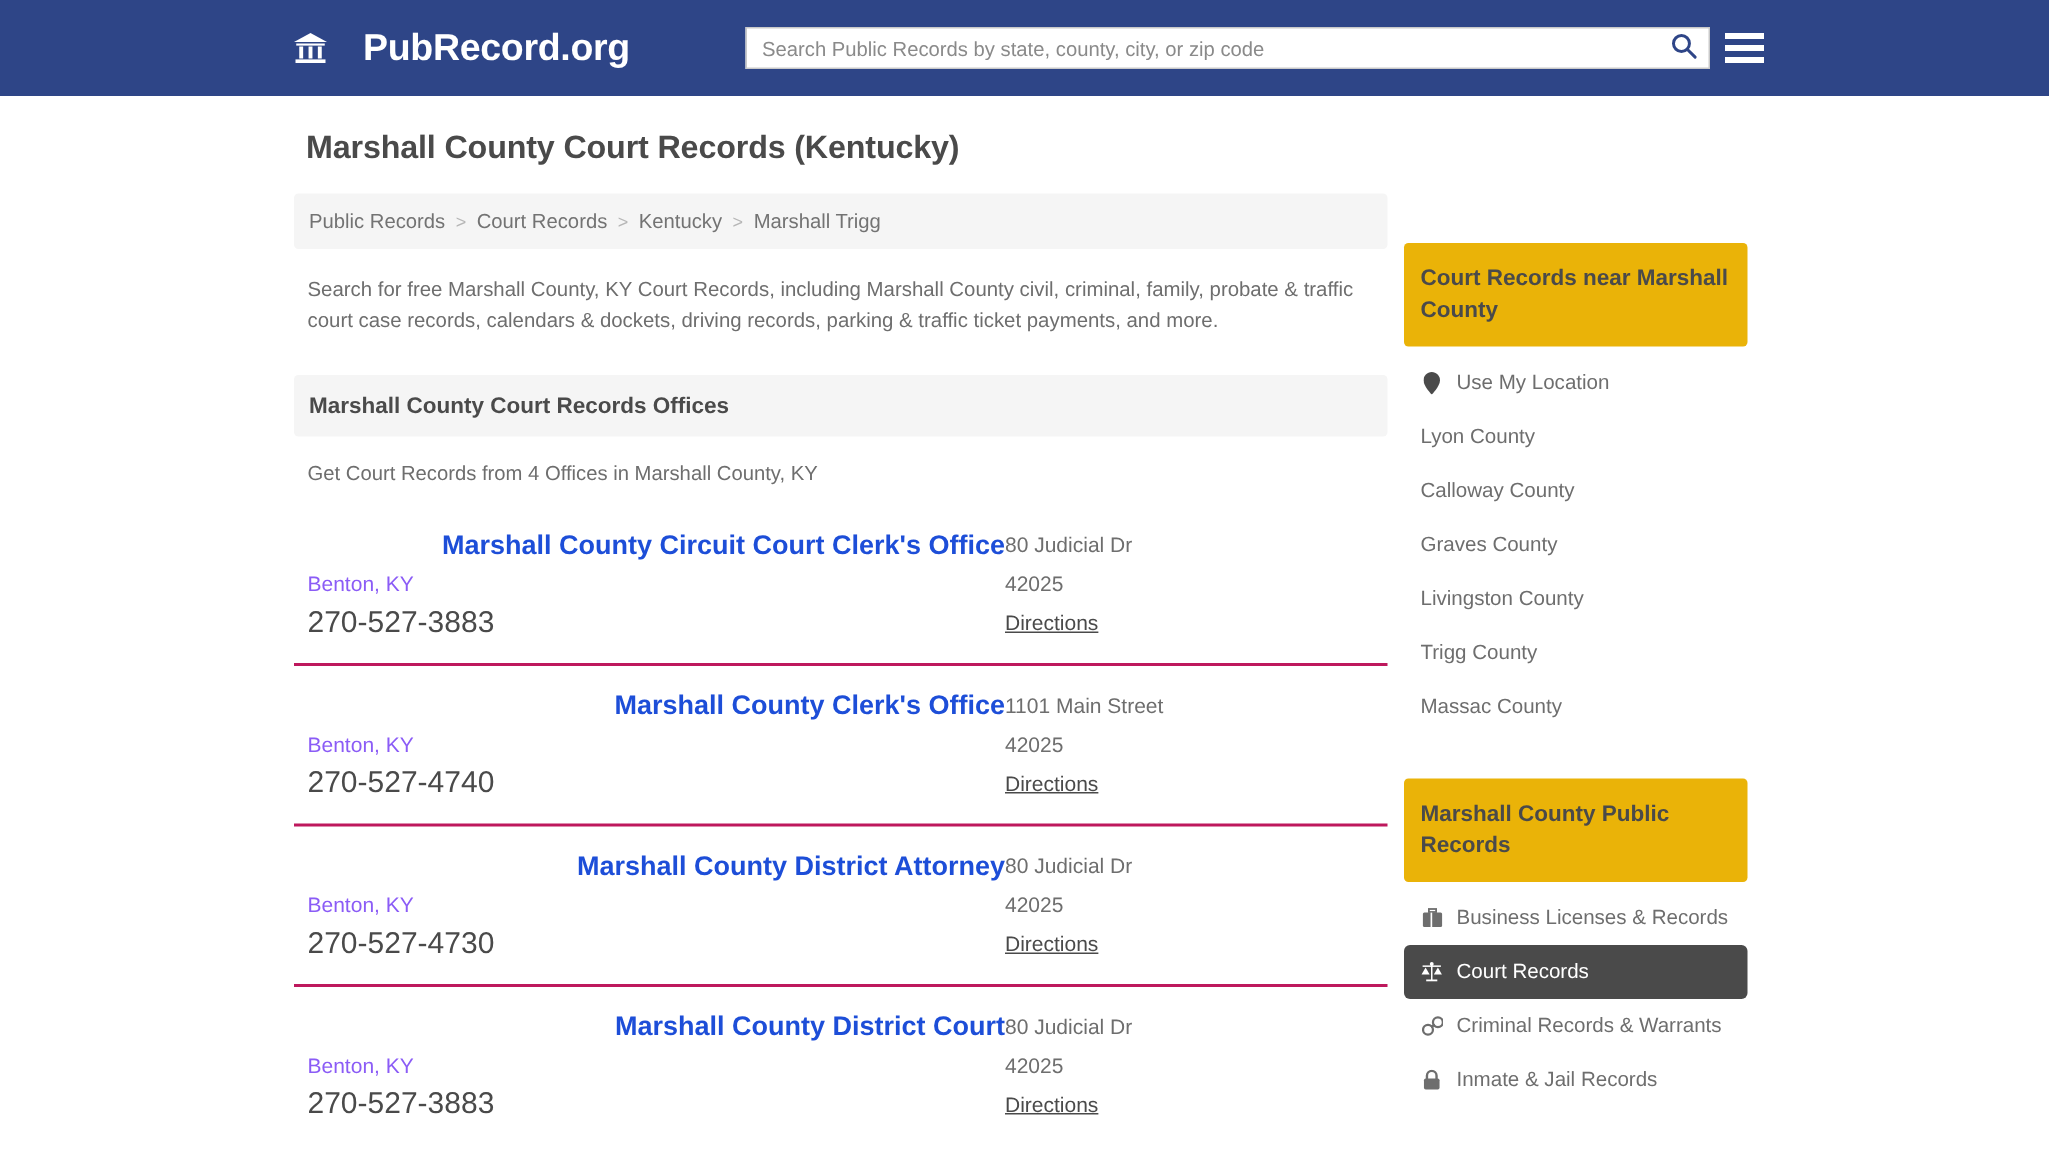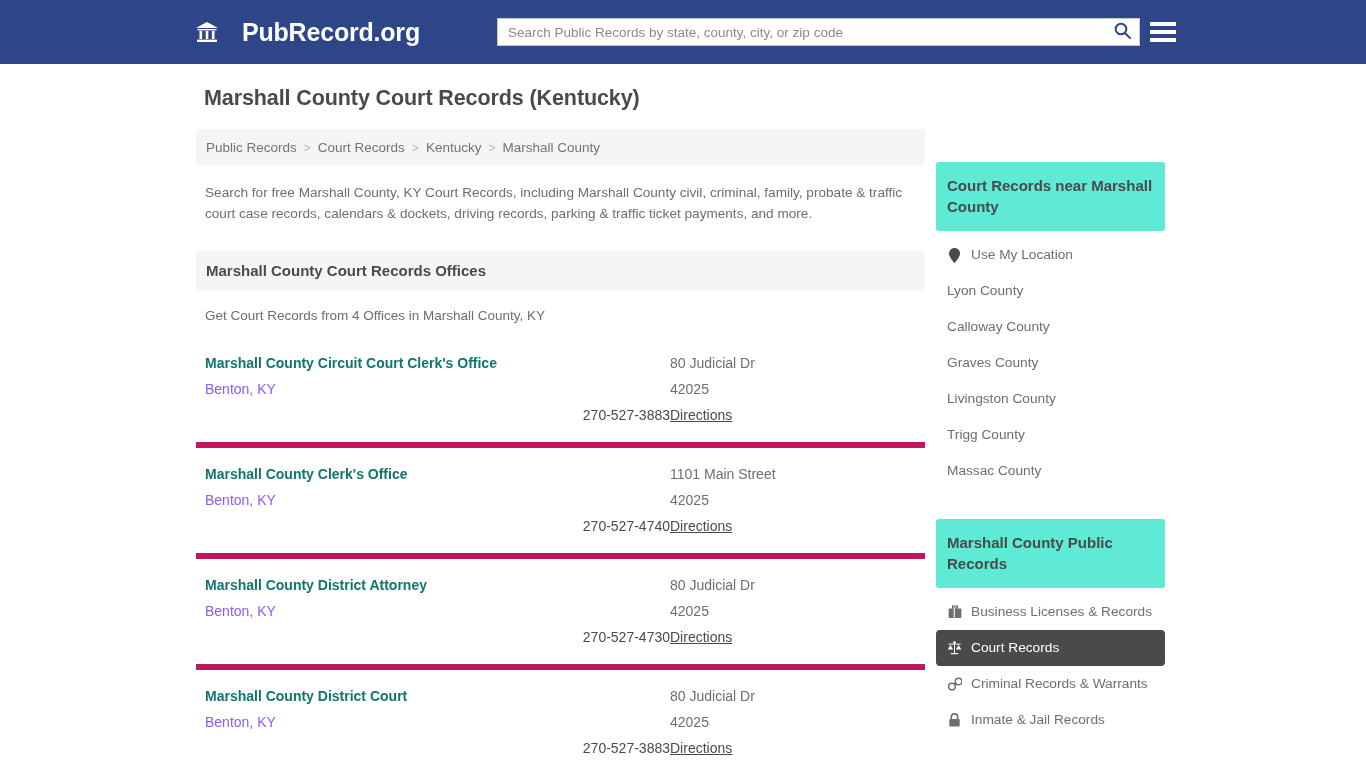--- a/index.html
+++ b/index.html
@@ -140,60 +140,60 @@
     margin: 17px 9px 0 9px;
     font-size: 13.5px;
     color: #6e6e6e;
   }
 
   
   .office-list { margin-top: 14px; }
   .office {
     display: flex;
     padding: 13px 9px 14px 9px;
-    border-top: 6px solid #be185d;
+    border-top: 2px solid #be185d;
   }
   .office:first-child { border-top: none; }
   .office-left { width: 465px; }
   .office-right { flex: 1; }
   .office-name {
-    font-size: 14px;
+    font-size: 18px;
     font-weight: bold;
-    color: #0f766e;
+    color: #1d4ed8;
     line-height: 26px;
+    text-align: right;
   }
   .office-line {
     font-size: 14px;
     color: #8b5cf6;
     line-height: 26px;
   }
   .office-phone {
-    font-size: 14px;
+    font-size: 20px;
     color: #4a4a4a;
     line-height: 26px;
-    text-align: right;
   }
   .office-addr {
     font-size: 14px;
     color: #6e6e6e;
     line-height: 26px;
   }
   .directions {
     font-size: 14px;
     color: #4a4a4a;
     line-height: 26px;
     text-decoration: underline;
     cursor: pointer;
     display: inline-block;
   }
 
   
   .panel { margin-bottom: 4px; }
   .panel-head {
-    background: #5eead4;
+    background: #eab308;
     border-radius: 3px;
     padding: 13px 11px 14px 11px;
     font-size: 15px;
     font-weight: bold;
     color: #4a4a4a;
     line-height: 21px;
   }
   .panel-list { margin-top: 6px; }
   .panel-item {
     display: flex;
@@ -264,21 +264,21 @@
 
       <h1 class="page-title">Marshall County Court Records (Kentucky)</h1>
 
       <div class="breadcrumb">
         <a>Public Records</a>
         <span class="sep">&gt;</span>
         <a>Court Records</a>
         <span class="sep">&gt;</span>
         <a>Kentucky</a>
         <span class="sep">&gt;</span>
-        <a>Marshall County</a>
+        <a>Marshall Trigg</a>
       </div>
 
       <p class="intro">Search for free Marshall County, KY Court Records, including Marshall County civil, criminal, family, probate &amp; traffic court case records, calendars &amp; dockets, driving records, parking &amp; traffic ticket payments, and more.</p>
 
       <div class="section-head">Marshall County Court Records Offices</div>
       <div class="section-sub">Get Court Records from 4 Offices in Marshall County, KY</div>
 
       <div class="office-list">
 
         <div class="office">

